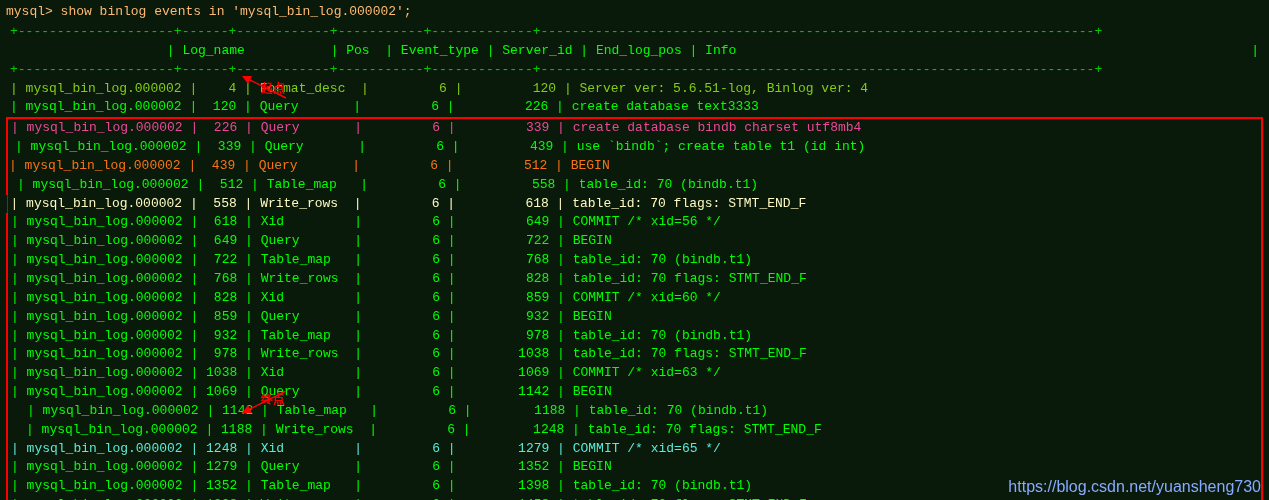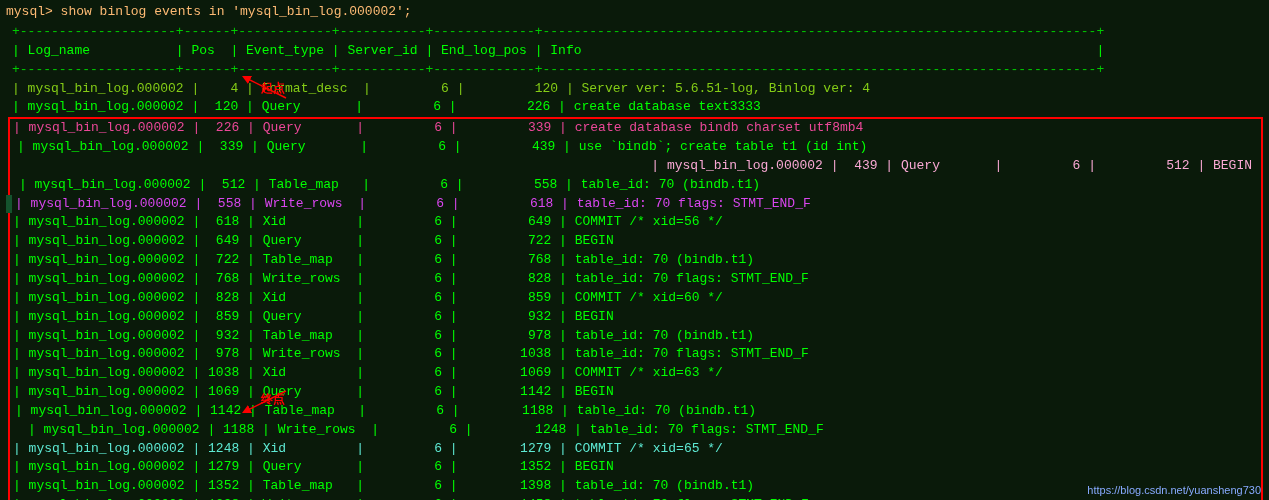--- a/index.html
+++ b/index.html
@@ -46,62 +46,62 @@
       font-family: 'Courier New', monospace;
       font-size: 12px;
       font-weight: bold;
     }
 
     .watermark {
       position: absolute;
       bottom: 4px;
       right: 8px;
       color: #88aaff;
-      font-size: 11px;
+      font-size: 16px;
       font-family: Arial, sans-serif;
     }
   </style>
 </head>
 <body>
 
 <div class="terminal">
   <div class="command-line">mysql&gt; show binlog events in 'mysql_bin_log.000002';</div>
 
   <div style="position: relative;">
     <table class="data-table">
       <tbody id="table-body">
       <tr>
             <td colspan="6" style="padding: 0px 3px; line-height: 1.45; color: rgb(0, 204, 0); white-space: pre;">+--------------------+------+------------+-----------+-------------+-----------------------------------------------------------------------+</td>
           </tr>
           <tr>
-            <td colspan="6" style="padding: 0px 3px; line-height: 1.45; white-space: pre; color: rgb(0, 255, 0);">| Log_name           | Pos  | Event_type | Server_id | End_log_pos | Info                                                                  |</td>
+            <td colspan="6" style="padding: 0px 3px; line-height: 1.45; white-space: pre; color: rgb(0, 255, 0); text-align: right;">| Log_name           | Pos  | Event_type | Server_id | End_log_pos | Info                                                                  |</td>
           </tr>
           <tr>
             <td colspan="6" style="padding: 0px 3px; line-height: 1.45; color: rgb(0, 204, 0); white-space: pre;">+--------------------+------+------------+-----------+-------------+-----------------------------------------------------------------------+</td>
           </tr>
           <tr>
             <td colspan="6" style="padding: 0px 3px; line-height: 1.45; white-space: pre; color: #84cc16;">| mysql_bin_log.000002 |    4 | Format_desc  |         6 |         120 | Server ver: 5.6.51-log, Binlog ver: 4</td>
           </tr>
           <tr>
             <td colspan="6" style="padding: 0px 3px; line-height: 1.45; white-space: pre; color: rgb(0, 255, 0);">| mysql_bin_log.000002 |  120 | Query       |         6 |         226 | create database text3333</td>
           </tr>
           <tr style="border-top: 2px solid red; border-left: 2px solid red; border-right: 2px solid red;">
             <td colspan="6" style="padding: 0px 3px; line-height: 1.45; white-space: pre; color: #ec4899; border-top: 2px solid red; border-left: 2px solid red; border-right: 2px solid red;">| mysql_bin_log.000002 |  226 | Query       |         6 |         339 | create database bindb charset utf8mb4</td>
           </tr>
           <tr>
             <td colspan="6" style="padding: 0px 7px; line-height: 1.45; white-space: pre; color: rgb(0, 255, 0); border-left: 2px solid red; border-right: 2px solid red;">| mysql_bin_log.000002 |  339 | Query       |         6 |         439 | use `bindb`; create table t1 (id int)</td>
           </tr>
           <tr>
-            <td colspan="6" style="padding: 0px 9px; line-height: 1.45; white-space: pre; color: #f9a8d4; border-left: 2px solid red; border-right: 2px solid red; text-align: right;">| mysql_bin_log.000002 |  439 | Query       |         6 |         512 | BEGIN</td>
+            <td colspan="6" style="padding: 0px 1px; line-height: 1.45; white-space: pre; color: #f97316; border-left: 2px solid red; border-right: 2px solid red;">| mysql_bin_log.000002 |  439 | Query       |         6 |         512 | BEGIN</td>
           </tr>
           <tr>
             <td colspan="6" style="padding: 0px 9px; line-height: 1.45; white-space: pre; color: rgb(0, 255, 0); border-left: 2px solid red; border-right: 2px solid red;">| mysql_bin_log.000002 |  512 | Table_map   |         6 |         558 | table_id: 70 (bindb.t1)</td>
           </tr>
           <tr>
-            <td colspan="6" style="padding: 0px 3px; line-height: 1.45; white-space: pre; color: #d946ef; border-left: 6px solid #14532d; border-right: 2px solid red;">| mysql_bin_log.000002 |  558 | Write_rows  |         6 |         618 | table_id: 70 flags: STMT_END_F</td>
+            <td colspan="6" style="padding: 0px 3px; line-height: 1.45; white-space: pre; color: #fef9c3; border-left: 1px solid #14532d; border-right: 2px solid red;">| mysql_bin_log.000002 |  558 | Write_rows  |         6 |         618 | table_id: 70 flags: STMT_END_F</td>
           </tr>
           <tr>
             <td colspan="6" style="padding: 0px 3px; line-height: 1.45; white-space: pre; color: rgb(0, 255, 0); border-left: 2px solid red; border-right: 2px solid red;">| mysql_bin_log.000002 |  618 | Xid         |         6 |         649 | COMMIT /* xid=56 */</td>
           </tr>
           <tr>
             <td colspan="6" style="padding: 0px 3px; line-height: 1.45; white-space: pre; color: rgb(0, 255, 0); border-left: 2px solid red; border-right: 2px solid red;">| mysql_bin_log.000002 |  649 | Query       |         6 |         722 | BEGIN</td>
           </tr>
           <tr>
             <td colspan="6" style="padding: 0px 3px; line-height: 1.45; white-space: pre; color: rgb(0, 255, 0); border-left: 2px solid red; border-right: 2px solid red;">| mysql_bin_log.000002 |  722 | Table_map   |         6 |         768 | table_id: 70 (bindb.t1)</td>
           </tr>
@@ -120,21 +120,21 @@
           <tr>
             <td colspan="6" style="padding: 0px 3px; line-height: 1.45; white-space: pre; color: rgb(0, 255, 0); border-left: 2px solid red; border-right: 2px solid red;">| mysql_bin_log.000002 |  978 | Write_rows  |         6 |        1038 | table_id: 70 flags: STMT_END_F</td>
           </tr>
           <tr>
             <td colspan="6" style="padding: 0px 3px; line-height: 1.45; white-space: pre; color: rgb(0, 255, 0); border-left: 2px solid red; border-right: 2px solid red;">| mysql_bin_log.000002 | 1038 | Xid         |         6 |        1069 | COMMIT /* xid=63 */</td>
           </tr>
           <tr>
             <td colspan="6" style="padding: 0px 3px; line-height: 1.45; white-space: pre; color: rgb(0, 255, 0); border-left: 2px solid red; border-right: 2px solid red;">| mysql_bin_log.000002 | 1069 | Query       |         6 |        1142 | BEGIN</td>
           </tr>
           <tr>
-            <td colspan="6" style="padding: 0px 5px; line-height: 1.45; white-space: pre; color: rgb(0, 255, 0); border-left: 2px solid red; border-right: 2px solid red; margin-left: 36px;">| mysql_bin_log.000002 | 1142 | Table_map   |         6 |        1188 | table_id: 70 (bindb.t1)</td>
+            <td colspan="6" style="padding: 0px 19px; line-height: 1.45; white-space: pre; color: rgb(0, 255, 0); border-left: 2px solid red; border-right: 2px solid red; margin-left: 36px;">| mysql_bin_log.000002 | 1142 | Table_map   |         6 |        1188 | table_id: 70 (bindb.t1)</td>
           </tr>
           <tr>
             <td colspan="6" style="padding: 0px 18px; line-height: 1.45; white-space: pre; color: rgb(0, 255, 0); border-left: 2px solid red; border-right: 2px solid red;">| mysql_bin_log.000002 | 1188 | Write_rows  |         6 |        1248 | table_id: 70 flags: STMT_END_F</td>
           </tr>
           <tr>
             <td colspan="6" style="padding: 0px 3px; line-height: 1.45; white-space: pre; color: #5eead4; border-left: 2px solid red; border-right: 2px solid red;">| mysql_bin_log.000002 | 1248 | Xid         |         6 |        1279 | COMMIT /* xid=65 */</td>
           </tr>
           <tr>
             <td colspan="6" style="padding: 0px 3px; line-height: 1.45; white-space: pre; color: rgb(0, 255, 0); border-left: 2px solid red; border-right: 2px solid red;">| mysql_bin_log.000002 | 1279 | Query       |         6 |        1352 | BEGIN</td>
           </tr>

